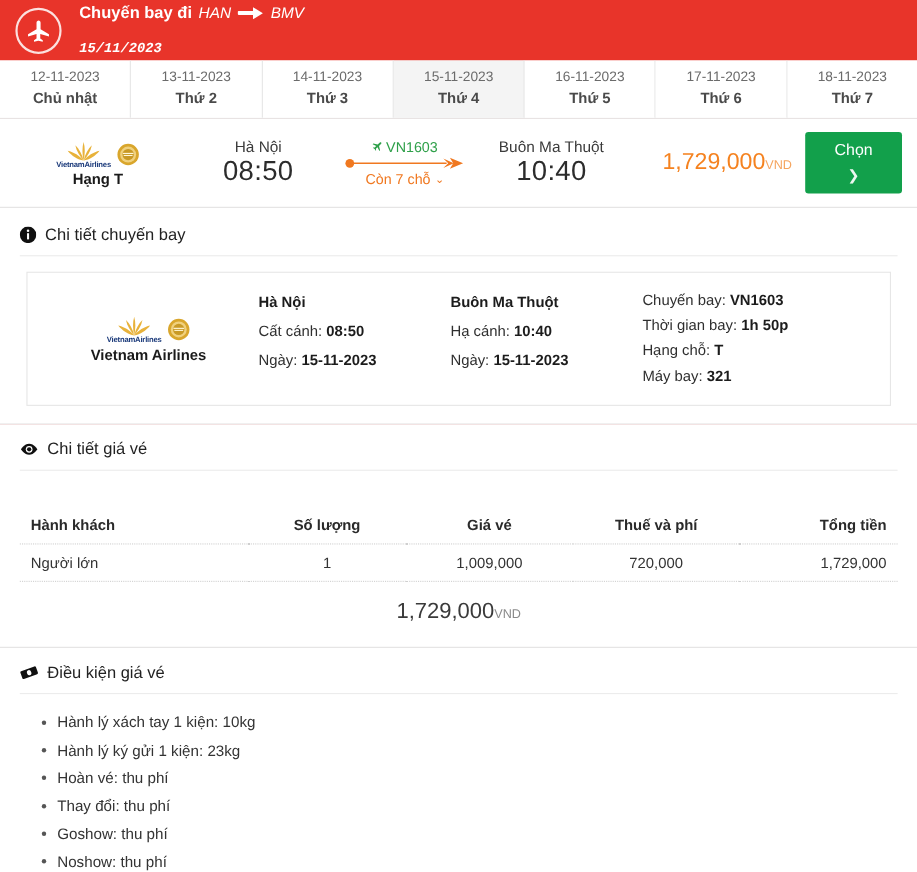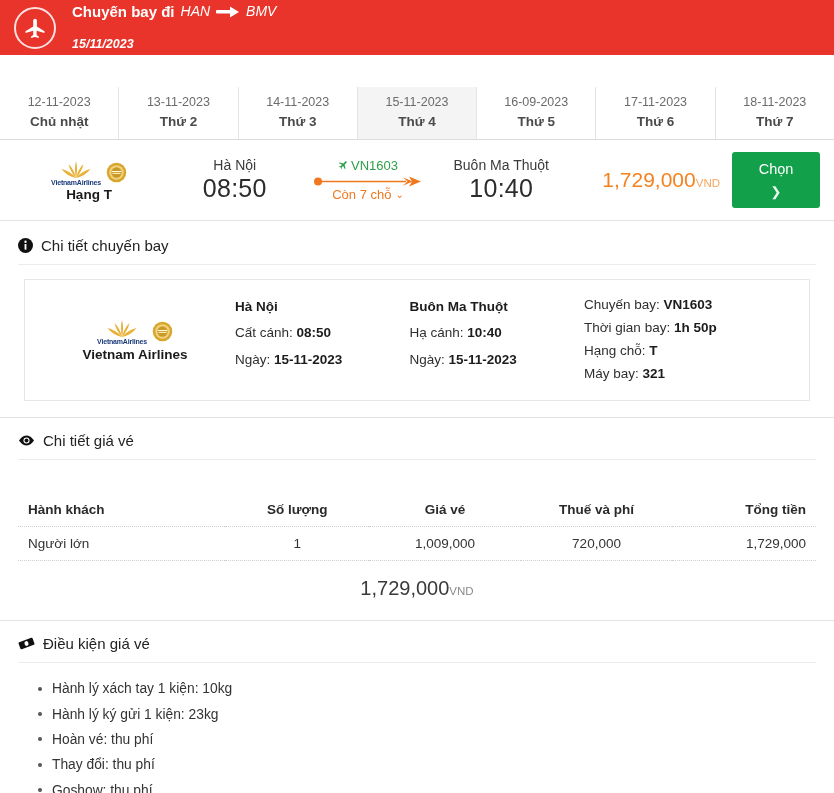--- a/index.html
+++ b/index.html
@@ -47,36 +47,36 @@
     font-weight: normal;
     font-style: italic;
     font-size: 14px;
   }
   .arrow-ico { display:inline-block; line-height:0; }
   .header-date {
     font-size: 12.5px;
     font-style: italic;
     margin-top: 15px;
     font-weight: bold;
+    font-family: Liberation Mono, monospace;
   }
 
   
   .datebar {
     display: flex;
     background: #fff;
     border-bottom: 1px solid #dcdcdc;
   }
   .datecell {
     flex: 1 1 0;
     text-align: center;
     padding: 8px 2px 10px;
     border-right: 1px solid #e4e4e4;
     cursor: pointer;
     background: #fff;
-    margin-top: 32px;
   }
   .datecell:last-child { border-right: none; }
   .datecell.active { background: #f4f4f4; }
   .datecell .d1 {
     font-size: 12.5px;
     color: #6b6b6b;
     display: block;
     margin-bottom: 5px;
   }
   .datecell .d2 {
@@ -276,21 +276,21 @@
     </div>
     <div class="datecell">
       <span class="d1">14-11-2023</span>
       <span class="d2">Thứ 3</span>
     </div>
     <div class="datecell active">
       <span class="d1">15-11-2023</span>
       <span class="d2">Thứ 4</span>
     </div>
     <div class="datecell">
-      <span class="d1">16-09-2023</span>
+      <span class="d1">16-11-2023</span>
       <span class="d2">Thứ 5</span>
     </div>
     <div class="datecell">
       <span class="d1">17-11-2023</span>
       <span class="d2">Thứ 6</span>
     </div>
     <div class="datecell">
       <span class="d1">18-11-2023</span>
       <span class="d2">Thứ 7</span>
     </div>

